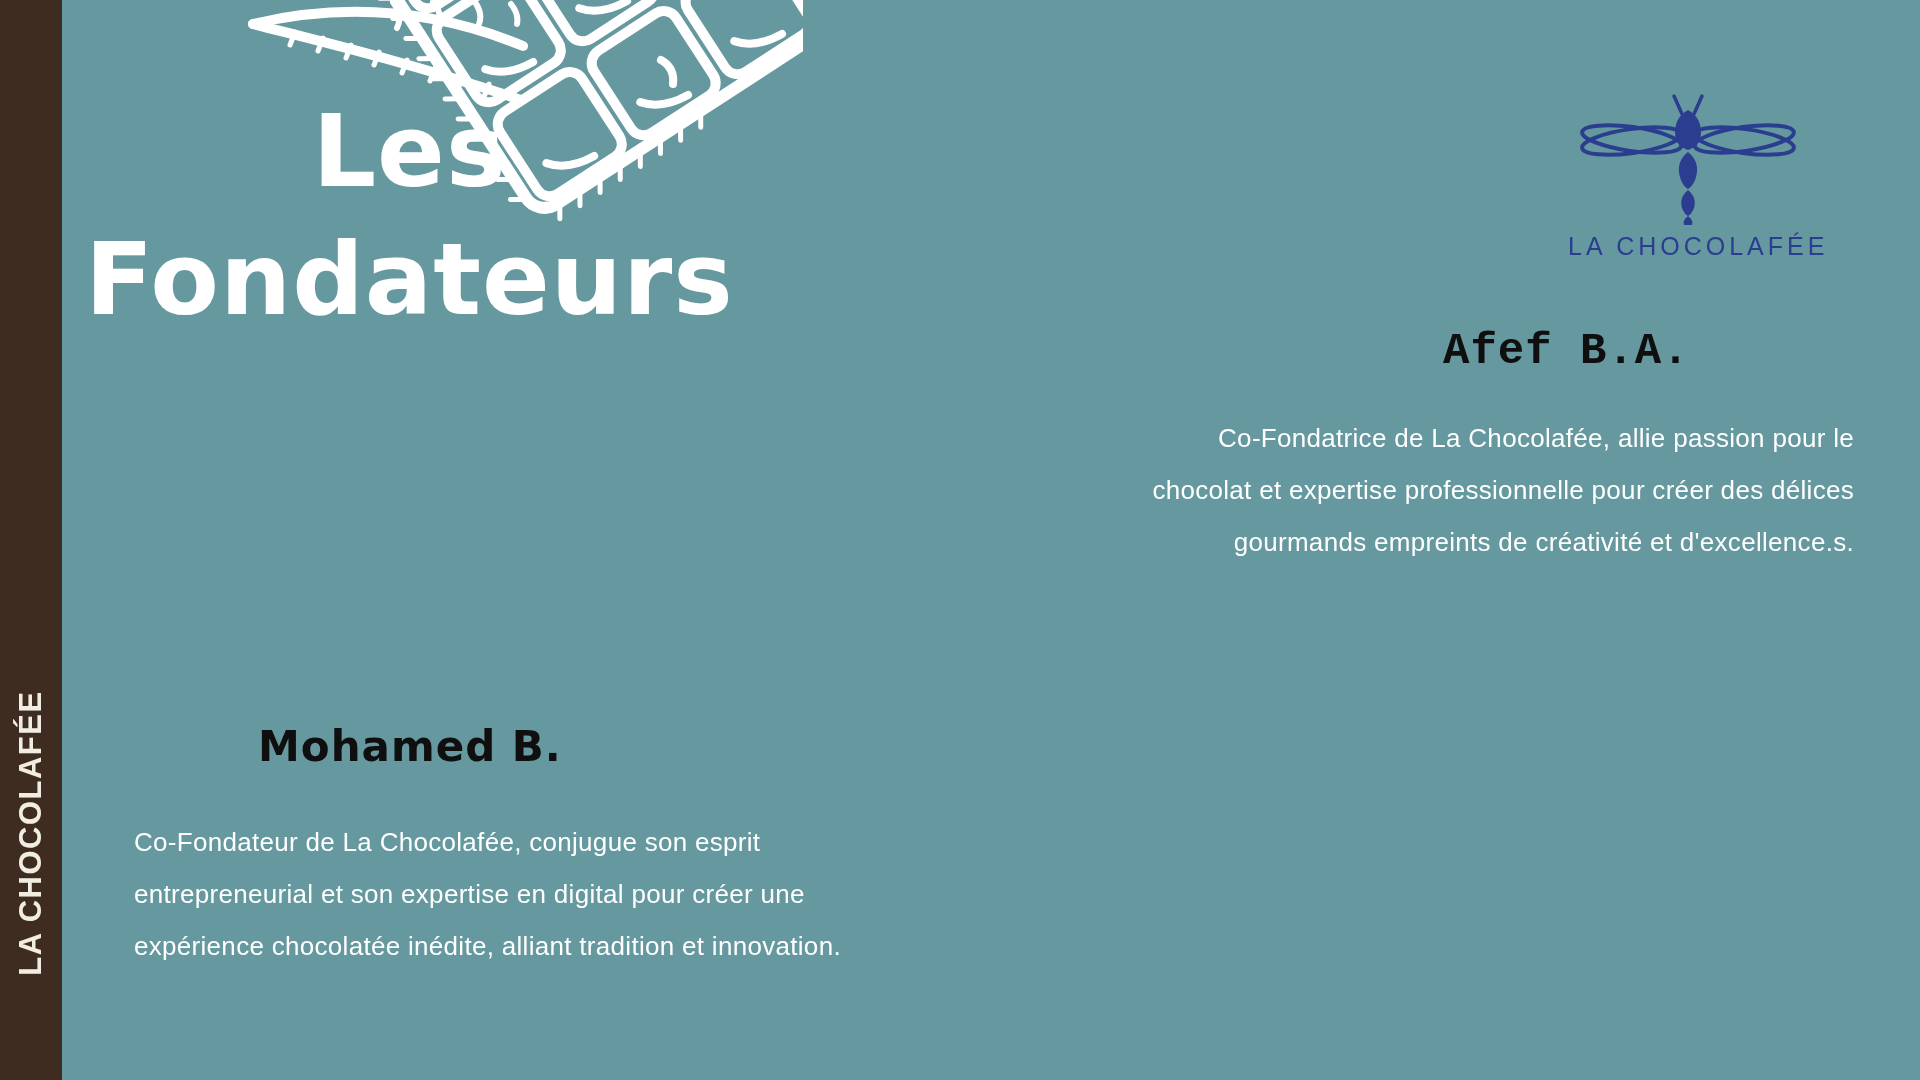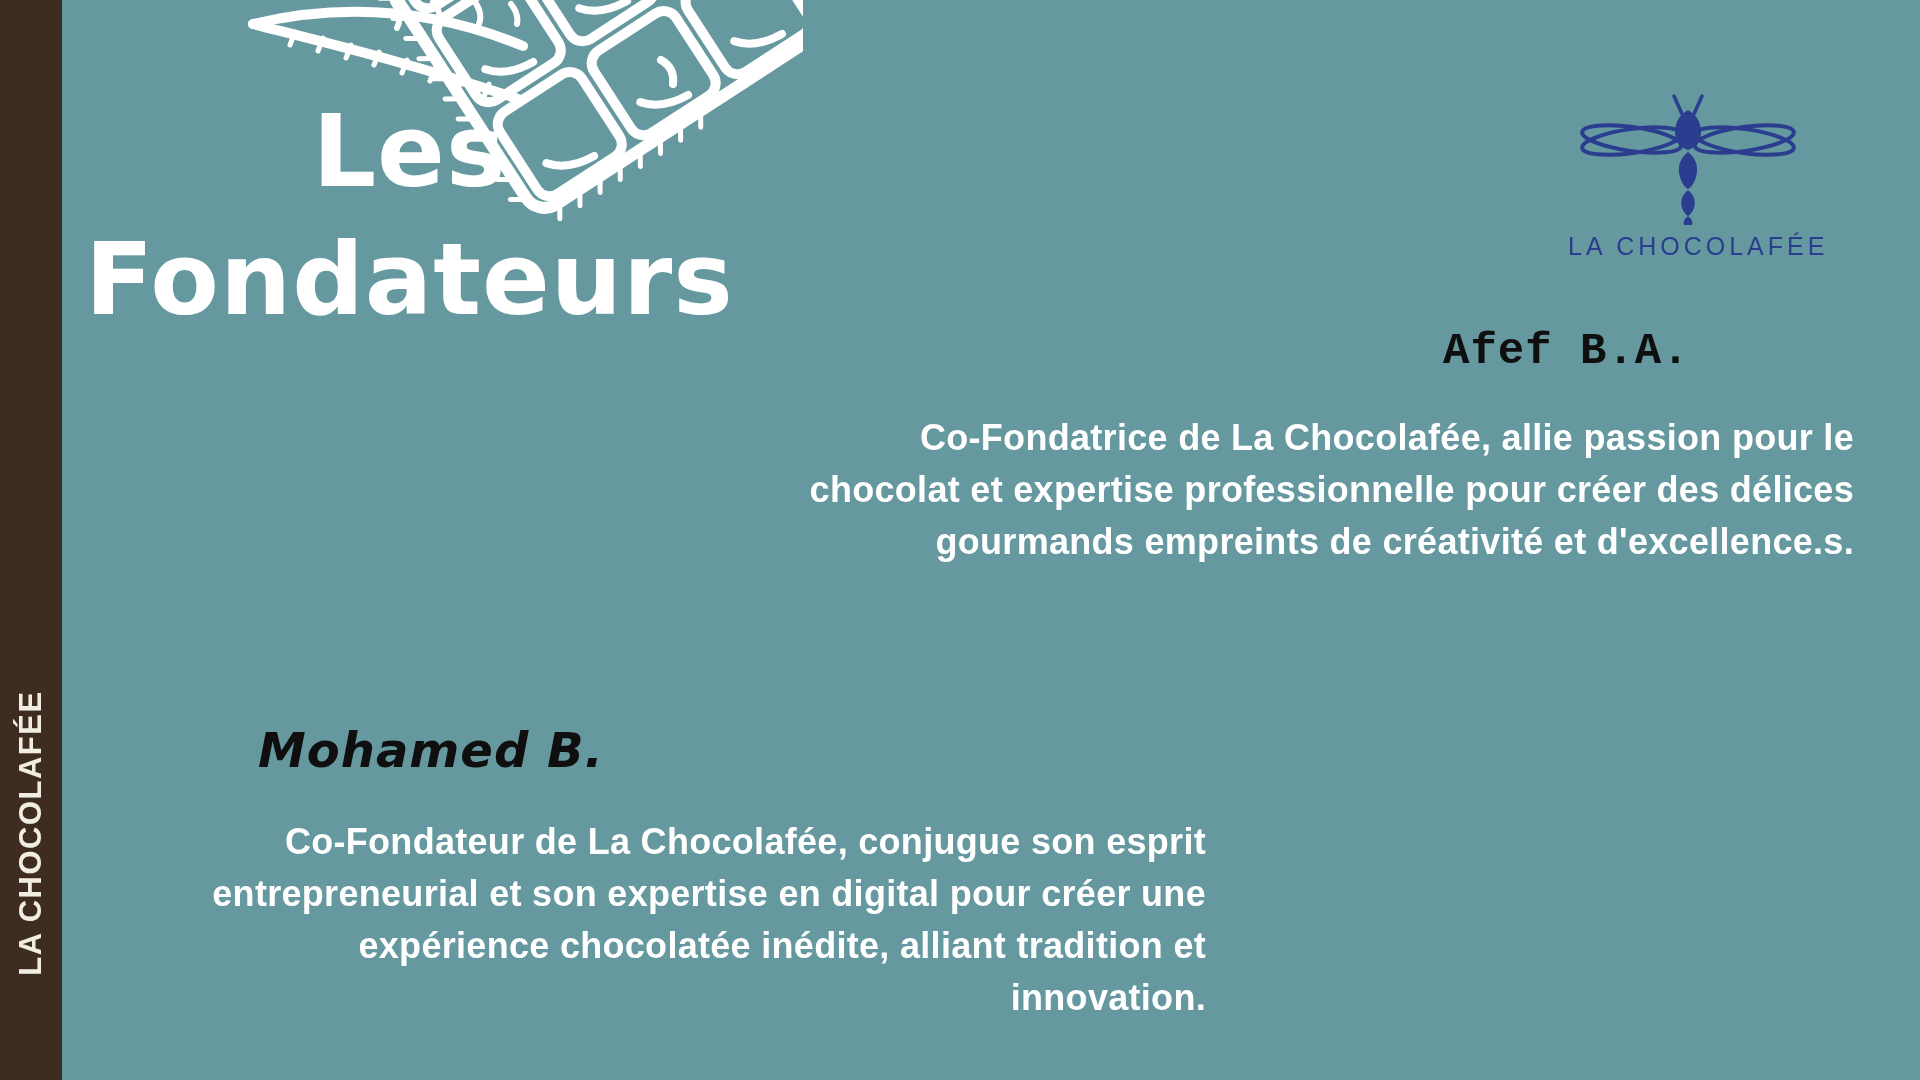--- a/index.html
+++ b/index.html
@@ -76,43 +76,41 @@
   }
   .founder-name.afef {
     left: 1443px;
     top: 326px;
     font-size: 44px;
     font-family: Liberation Mono, monospace;
   }
   .founder-name.mohamed {
     left: 258px;
     top: 722px;
-    font-size: 48px;
-    font-style: italic;
+    font-size: 42px;
   }
   .founder-bio {
     position: absolute;
     color: #FFFFFF;
-    font-size: 36px;
+    font-size: 26px;
     line-height: 52px;
     white-space: pre-line;
     letter-spacing: 0.3px;
-    font-weight: bold;
   }
   .founder-bio.afef {
     right: 66px;
     top: 412px;
     width: 1250px;
     text-align: right;
   }
   .founder-bio.mohamed {
-    left: 156px;
+    left: 134px;
     top: 816px;
     width: 1050px;
-    text-align: right;
+    text-align: left;
   }
 </style>
 </head>
 <body>
 
 <div class="slide">
 
   <div class="stripe"></div>
   <div class="stripe-brand">LA CHOCOLAFÉE</div>
 

